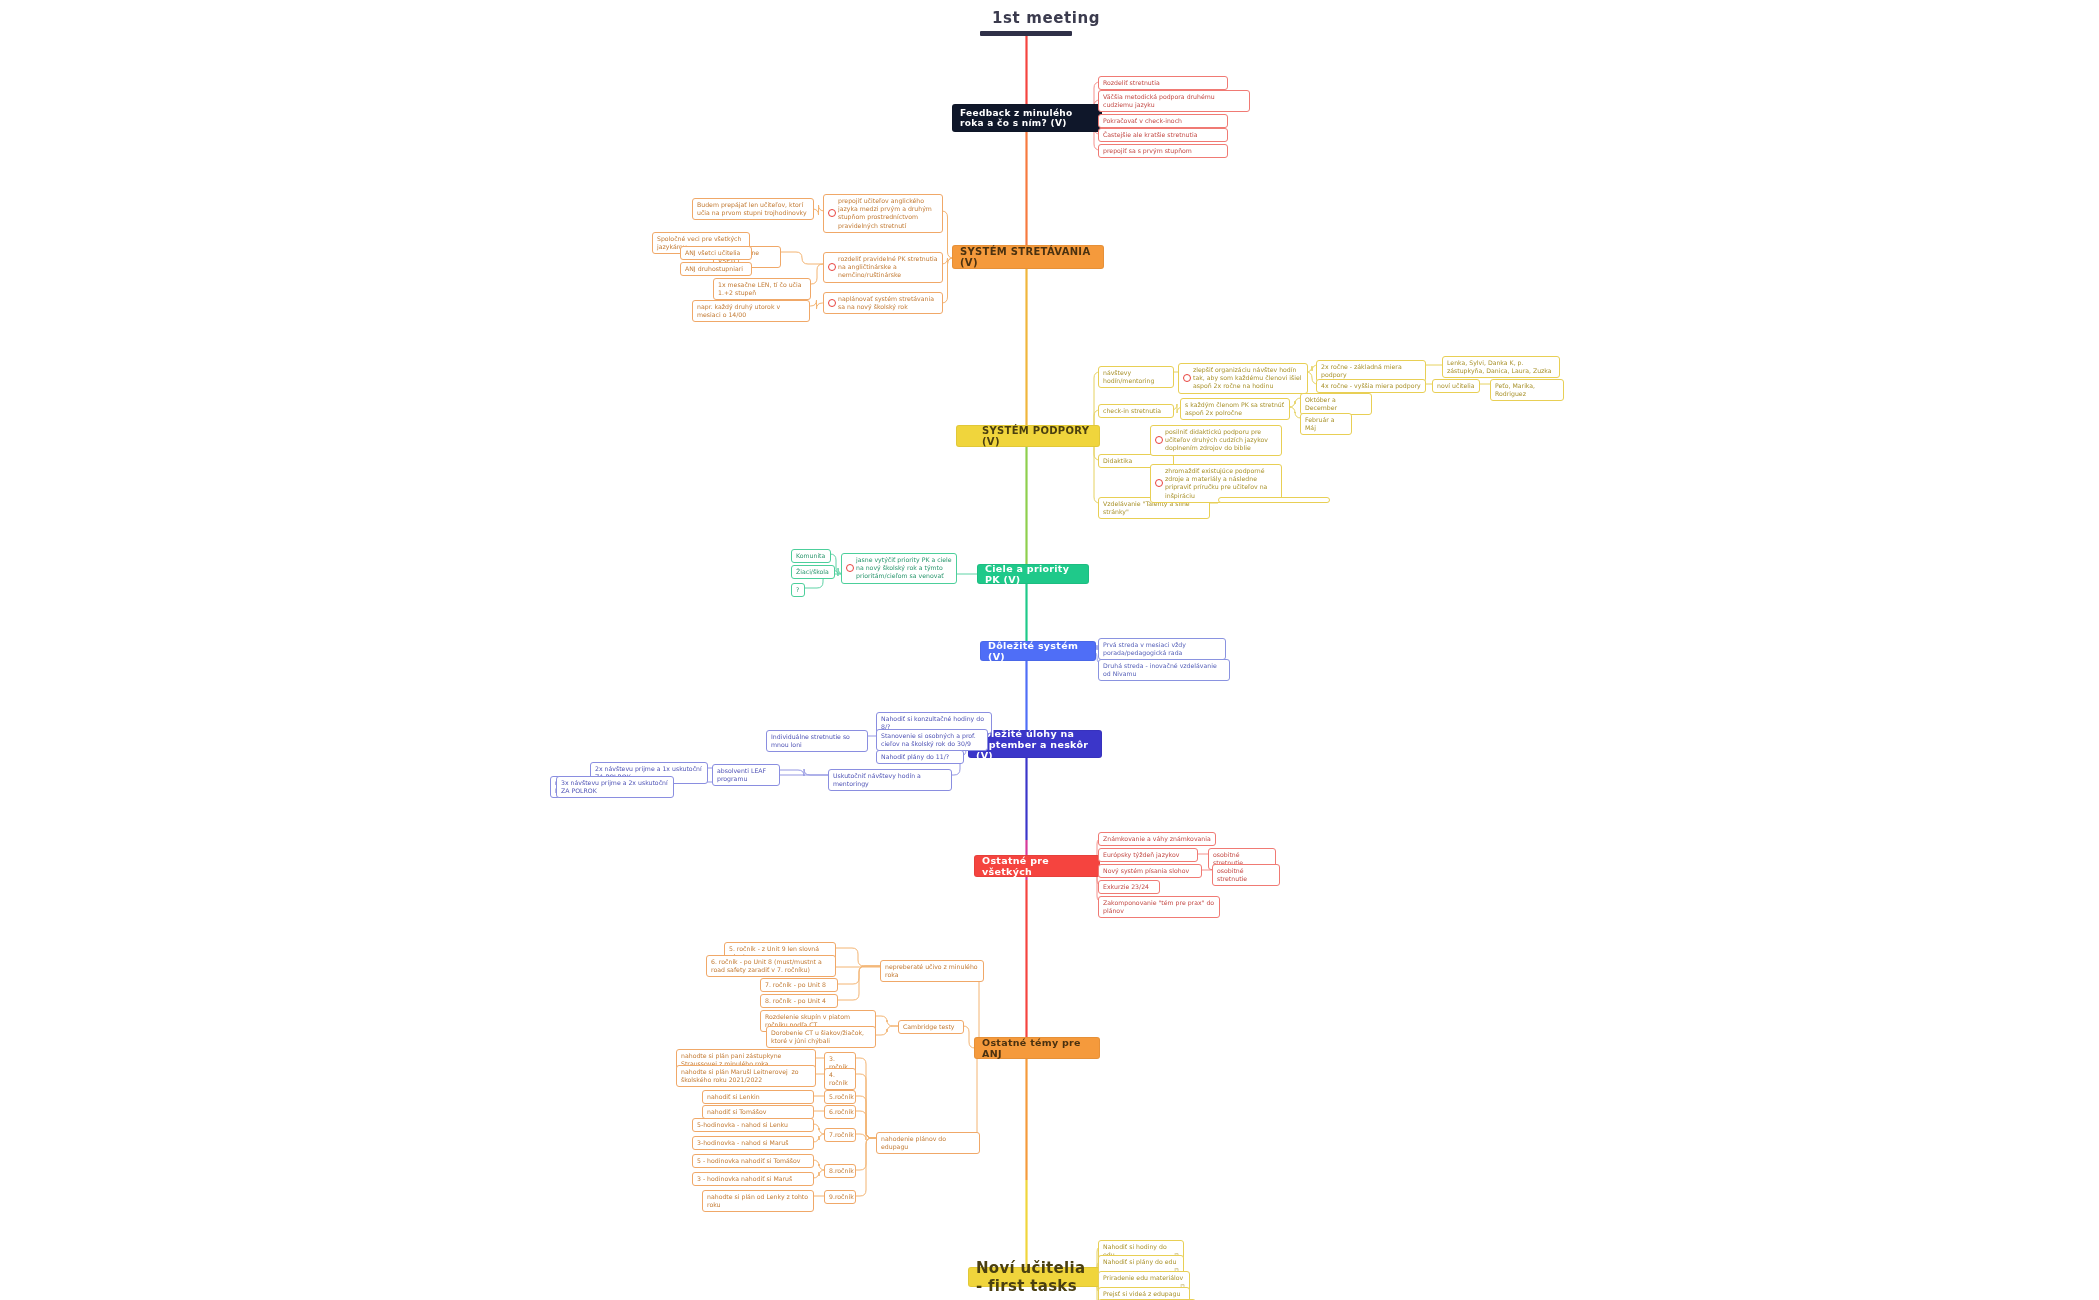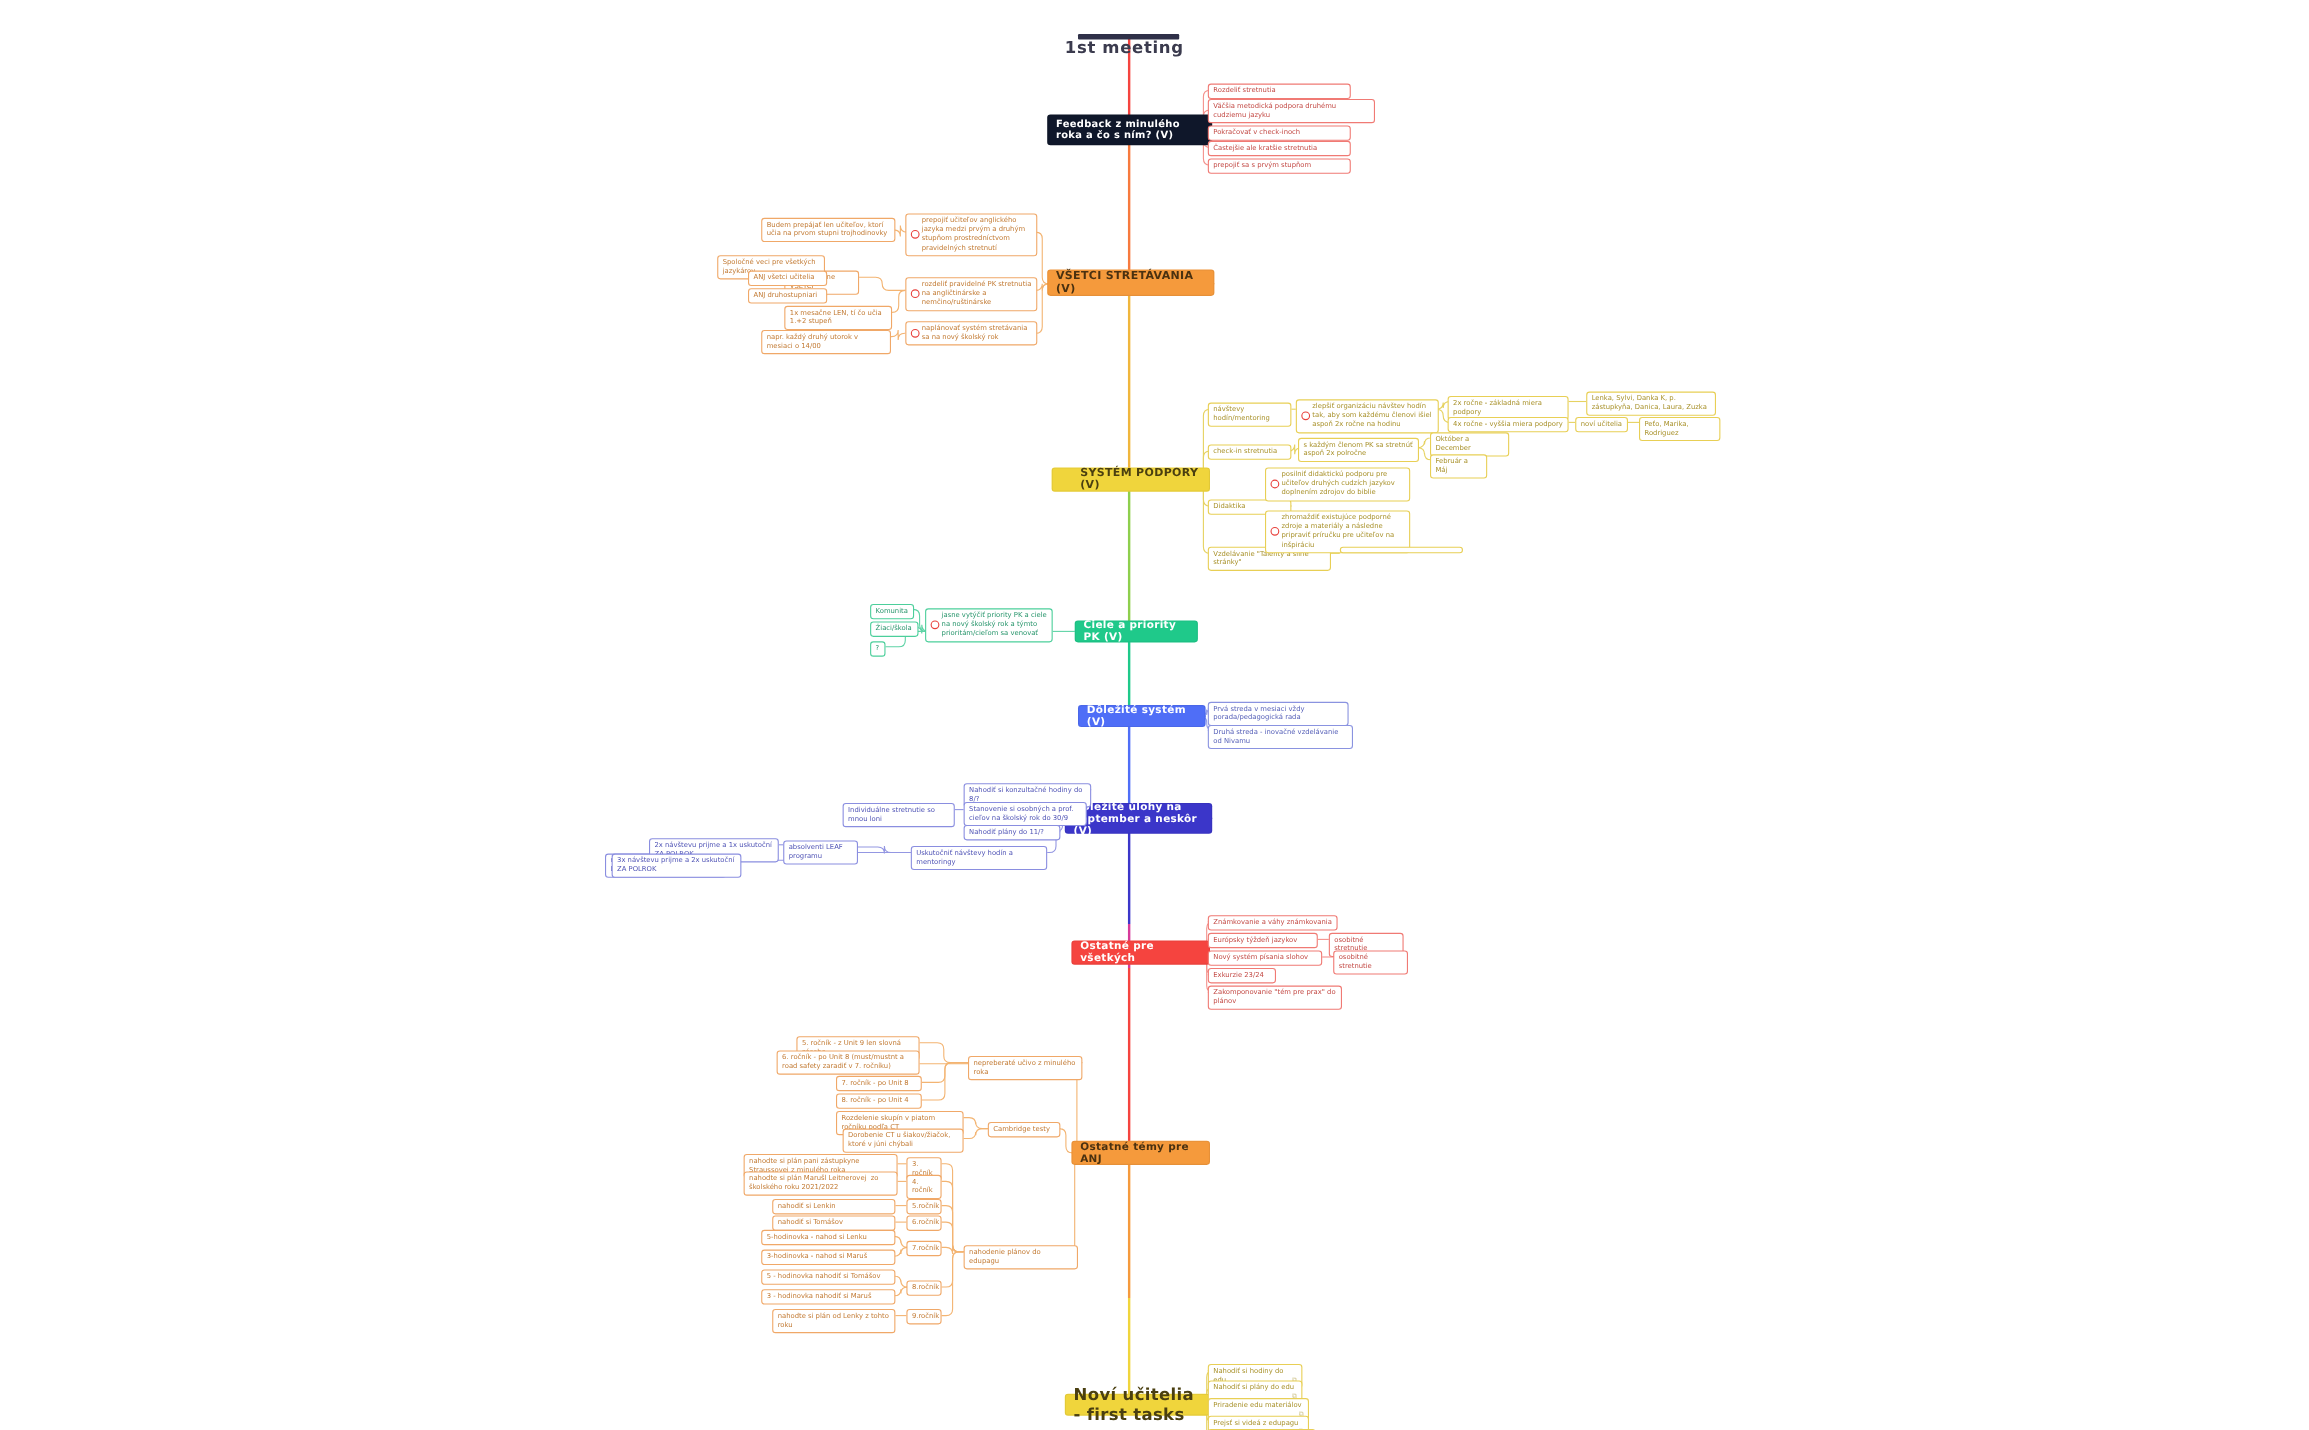--- a/index.html
+++ b/index.html
@@ -140,33 +140,33 @@
       <path d="M814,1178 H813 Q819,1178 819,1172 V1176 Q819,1170 825,1170 H824" fill="none" stroke="#f3b472" stroke-width="1"></path>
       <path d="M856,1196 H860 Q866,1196 866,1190 V1144 Q866,1138 872,1138 H876" fill="none" stroke="#f3b472" stroke-width="1"></path>
       <path d="M814,1196 H824" fill="none" stroke="#f3b472" stroke-width="1"></path>
       <path d="M1026,1277 H1100" fill="none" stroke="#f0d53c" stroke-width="1"></path>
       <path d="M1096,1277 H1091 Q1097,1277 1097,1271 V1252 Q1097,1246 1103,1246 H1098" fill="none" stroke="#e6d261" stroke-width="1"></path>
       <path d="M1096,1277 H1091 Q1097,1277 1097,1271 V1267 Q1097,1261 1103,1261 H1098" fill="none" stroke="#e6d261" stroke-width="1"></path>
       <path d="M1096,1277 H1098" fill="none" stroke="#e6d261" stroke-width="1"></path>
       <path d="M1096,1277 H1091 Q1097,1277 1097,1283 V1287 Q1097,1293 1103,1293 H1098" fill="none" stroke="#e6d261" stroke-width="1"></path>
       <path d="M1096,1277 H1091 Q1097,1277 1097,1283 V1299 Q1097,1305 1103,1305 H1098" fill="none" stroke="#e6d261" stroke-width="1"></path>
     </svg>
-  <div class="title" id="maptitle" style="left: 968px; top: 9px; margin-top: 25px;">1st meeting</div>
+  <div class="title" id="maptitle" style="left: 992px; top: 9px;">1st meeting</div>
   <div class="titlebar" id="titlebar" style="left: 980px; top: 31px; width: 92px;"></div>
   <div id="nodes">
       <div class="branch" style="left: 952px; top: 104px; width: 150px; height: 28px; background: #0f172a; color: rgb(255, 255, 255); font-size: 9px;">
         <span class="txt">Feedback z minulého roka a čo s ním? (V)</span>
       </div>
       <div class="node c-red" style="left: 1098px; top: 76px; width: 130px;"><span>Rozdeliť stretnutia</span></div>
       <div class="node c-red" style="left: 1098px; top: 90px; width: 152px;"><span>Väčšia metodická podpora druhému cudziemu jazyku</span></div>
       <div class="node c-red" style="left: 1098px; top: 114px; width: 130px;"><span>Pokračovať v check-inoch</span></div>
       <div class="node c-red" style="left: 1098px; top: 128px; width: 130px;"><span>Častejšie ale kratšie stretnutia</span></div>
       <div class="node c-red" style="left: 1098px; top: 144px; width: 130px;"><span>prepojiť sa s prvým stupňom</span></div>
       <div class="branch" style="left: 952px; top: 245px; width: 152px; height: 24px; background: rgb(245, 154, 60); color: rgb(74, 49, 16); font-size: 10px;">
-        <span class="txt">VŠETCI STRETÁVANIA (V)</span>
+        <span class="txt">SYSTÉM STRETÁVANIA (V)</span>
       </div>
       <div class="node c-org hasdot" style="left: 823px; top: 194px; width: 120px;"><span class="dot"></span><span>prepojiť učiteľov anglického jazyka medzi prvým a druhým stupňom prostredníctvom pravidelných stretnutí</span></div>
       <div class="node c-org hasdot" style="left: 823px; top: 252px; width: 120px;"><span class="dot"></span><span>rozdeliť pravidelné PK stretnutia na angličtinárske a nemčino/ruštinárske</span></div>
       <div class="node c-org hasdot" style="left: 823px; top: 292px; width: 120px;"><span class="dot"></span><span>naplánovať systém stretávania sa na nový školský rok</span></div>
       <div class="node c-org" style="left: 692px; top: 198px; width: 122px;"><span>Budem prepájať len učiteľov, ktorí učia na prvom stupni trojhodinovky</span></div>
       <div class="node c-org" style="left: 713px; top: 246px; width: 68px;"><span>1x štvrťročne VŠETCI</span></div>
       <div class="node c-org" style="left: 713px; top: 278px; width: 98px;"><span>1x mesačne LEN, tí čo učia 1.+2 stupeň</span></div>
       <div class="node c-org" style="left: 652px; top: 232px; width: 98px;"><span>Spoločné veci pre všetkých jazykárov</span></div>
       <div class="node c-org" style="left: 680px; top: 246px; width: 72px;"><span>ANJ všetci učitelia</span></div>
       <div class="node c-org" style="left: 680px; top: 262px; width: 72px;"><span>ANJ druhostupniari</span></div>

